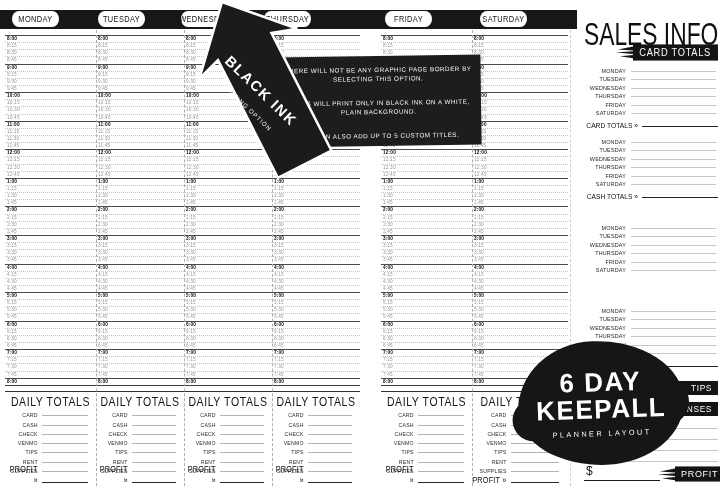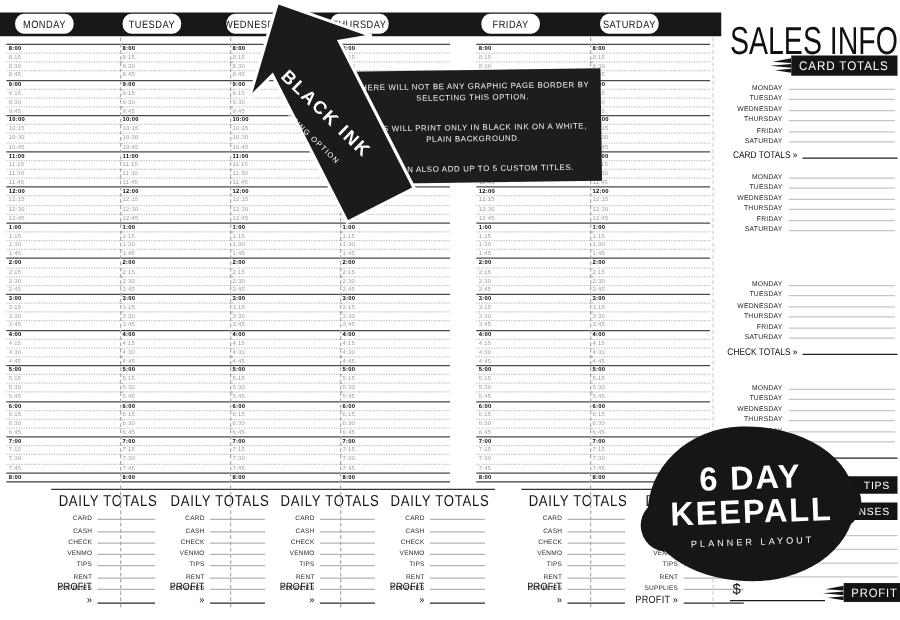--- a/index.html
+++ b/index.html
@@ -19,21 +19,21 @@
   .slot.quarter{border-top:1px dotted #c2c2c2;}
   .slot.hour{border-top:1.4px solid #4a4a4a;}
   .slot span{position:absolute;left:2px;top:0;font-size:4.7px;line-height:6.6px;letter-spacing:.2px;}
   .slot.quarter span{color:#979797;}
   .slot.hour span{color:#090909;font-weight:700;}
 
   .v-div{position:absolute;top:30px;height:456px;width:0;border-left:1px dashed #adadad;}
   .v-div.edge{border-left:1px dashed #cfcfcf;}
 
   
-  .totals-box{position:absolute;top:391px;height:95px;border-top:1.4px solid #333;box-sizing:border-box;padding-top:2px;margin-left:36px;}
+  .totals-box{position:absolute;top:391px;height:95px;border-top:1.4px solid #333;box-sizing:border-box;padding-top:2px;}
   .totals-title{text-align:center;font-size:10.5px;letter-spacing:.6px;color:#141414;transform:scaleY(1.2);margin:1px 0 2px 0;}
   .t-row{display:flex;align-items:flex-end;height:9.3px;}
   .t-row .t-label{width:36%;text-align:right;font-size:5.2px;color:#2b2b2b;padding-right:3px;letter-spacing:.2px;}
   .t-row .t-line{flex:1;border-bottom:1px solid #b4b4b4;margin:0 9% 2px 1px;}
   .t-row.profit{height:11px;}
   .t-row.profit .t-label{font-size:7.3px;letter-spacing:.2px;color:#0c0c0c;transform:scaleY(1.15);transform-origin:right bottom;}
   .t-row.profit .t-line{border-bottom:1.6px solid #2a2a2a;}
 
   
   #callout{position:absolute;left:276px;top:56px;width:205px;height:90px;background:#1d1d1d;
@@ -1281,20 +1281,24 @@
           </div>
           <div class="s-row">
             <span class="s-label">FRIDAY</span>
             <div class="s-line"></div>
           </div>
           <div class="s-row">
             <span class="s-label">SATURDAY</span>
             <div class="s-line"></div>
           </div>
         </div>
+        <div class="s-summary">
+          <span class="s-label">CASH TOTALS »</span>
+          <div class="s-line"></div>
+        </div>
       </div>
       <div class="sales-section" style="top: 217px;">
         <div class="s-rows">
           <div class="s-row">
             <span class="s-label">MONDAY</span>
             <div class="s-line"></div>
           </div>
           <div class="s-row">
             <span class="s-label">TUESDAY</span>
             <div class="s-line"></div>
@@ -1308,24 +1312,20 @@
             <div class="s-line"></div>
           </div>
           <div class="s-row">
             <span class="s-label">FRIDAY</span>
             <div class="s-line"></div>
           </div>
           <div class="s-row">
             <span class="s-label">SATURDAY</span>
             <div class="s-line"></div>
           </div>
-        </div>
-        <div class="s-summary">
-          <span class="s-label">CHECK TOTALS »</span>
-          <div class="s-line"></div>
         </div>
       </div>
       <div class="sales-section" style="top: 300px;">
         <div class="s-rows">
           <div class="s-row">
             <span class="s-label">MONDAY</span>
             <div class="s-line"></div>
           </div>
           <div class="s-row">
             <span class="s-label">TUESDAY</span>

